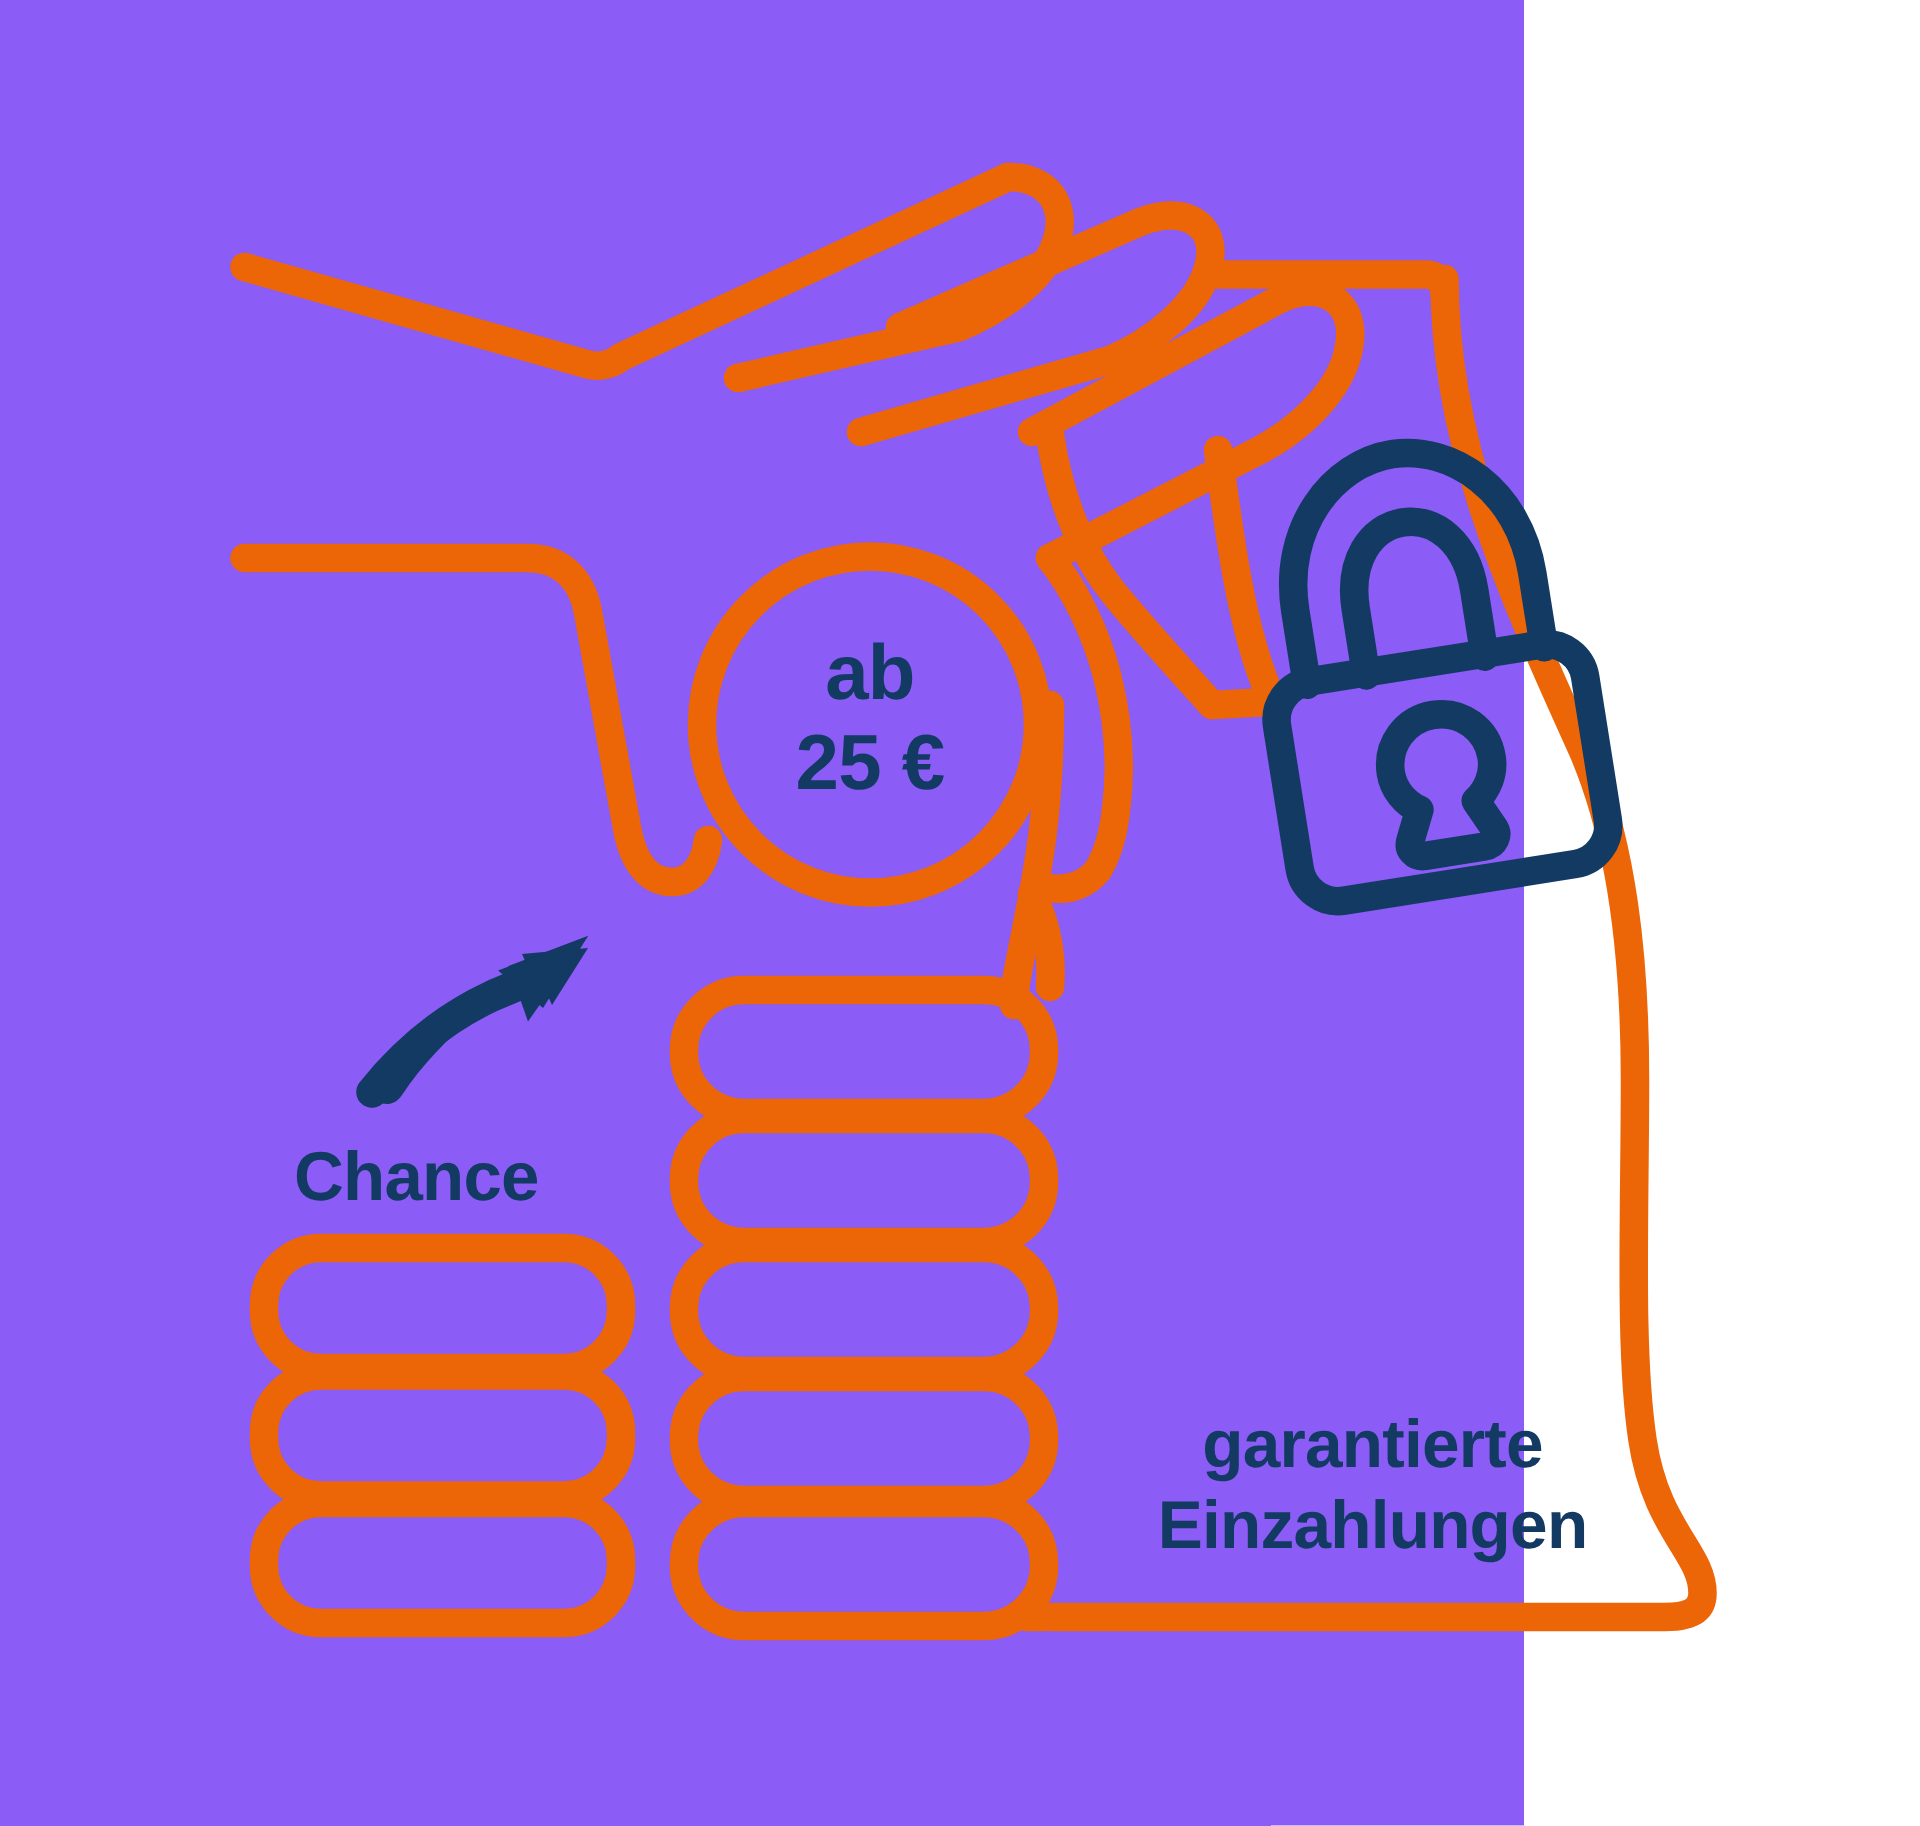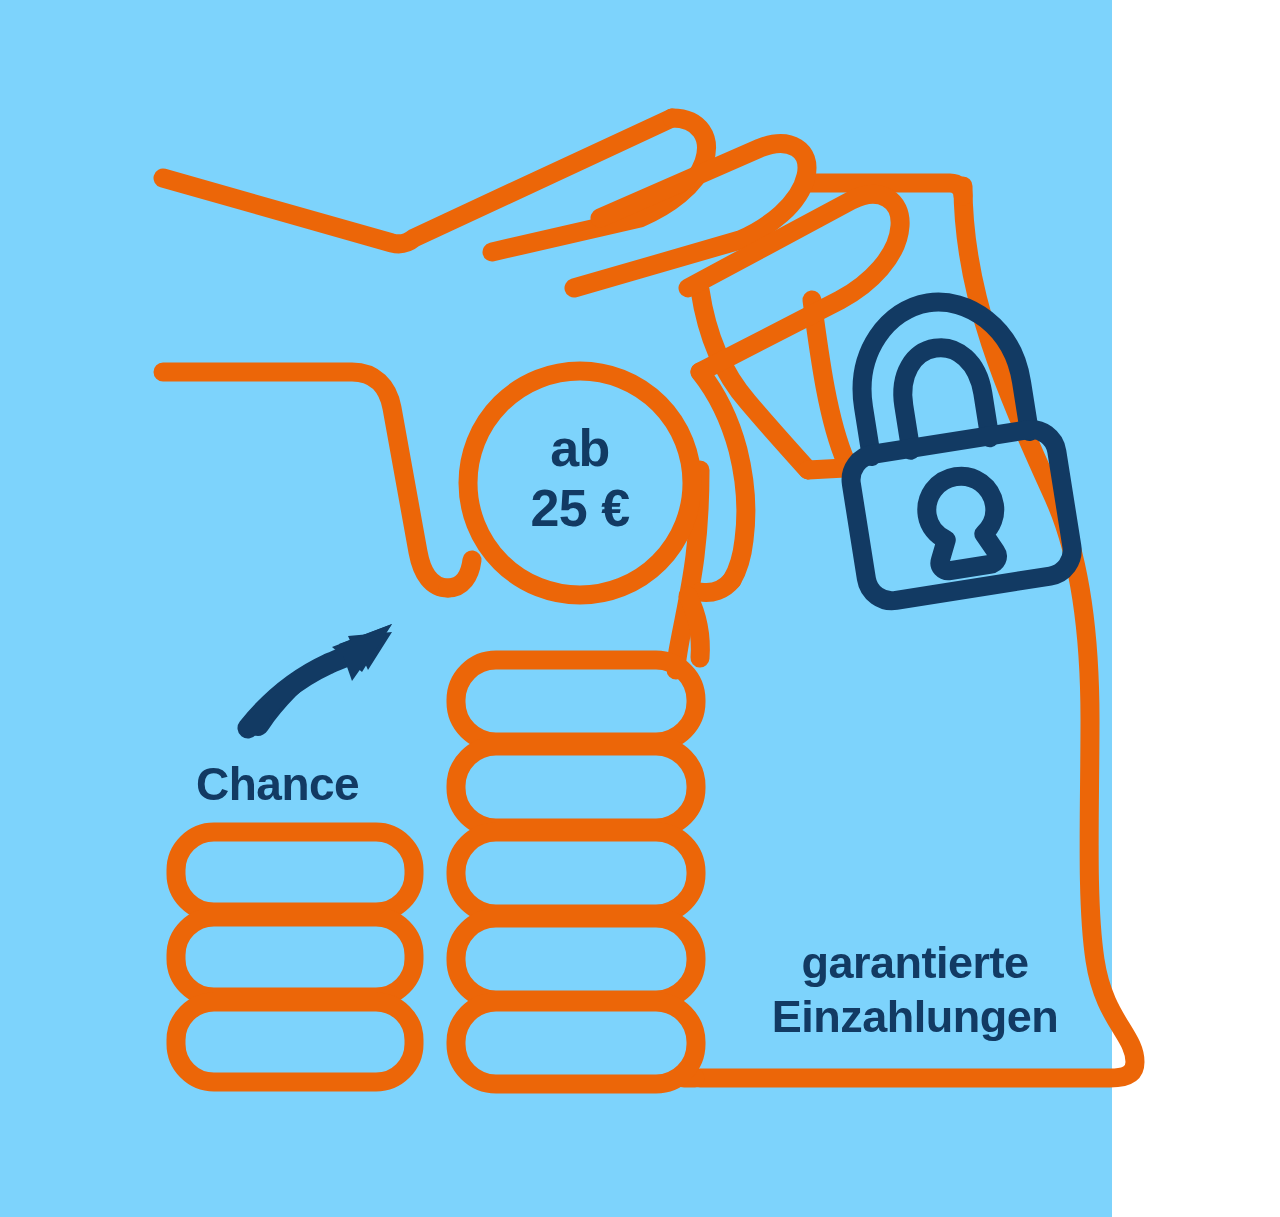--- a/index.html
+++ b/index.html
@@ -9,23 +9,23 @@
     background: #ffffff;
   }
   body {
     width: 1280px;
     height: 1217px;
     overflow: hidden;
     font-family: "Liberation Sans", sans-serif;
   }
   .stage {
     position: relative;
-    width: 1112px;
+    width: 1016px;
     height: 1217px;
-    background: #7dd3fc;
+    background: #8b5cf6;
   }
   .stage svg {
     display: block;
     width: 1280px;
     height: 1217px;
   }
   .ink-orange-thick {
     fill: none;
     stroke: #EC6608;
     stroke-width: 19;

